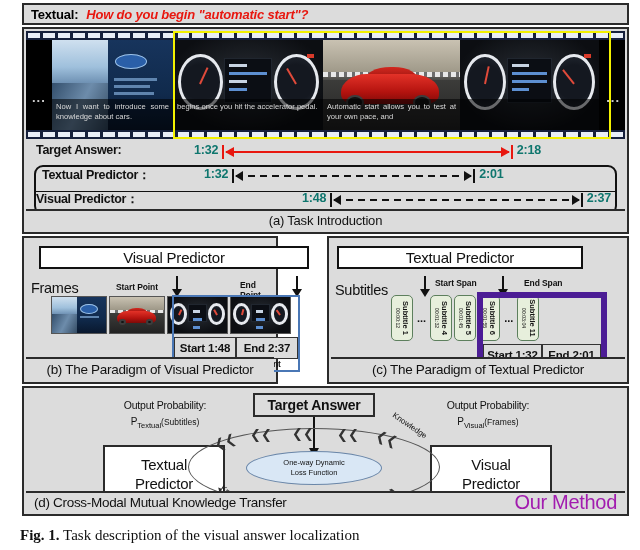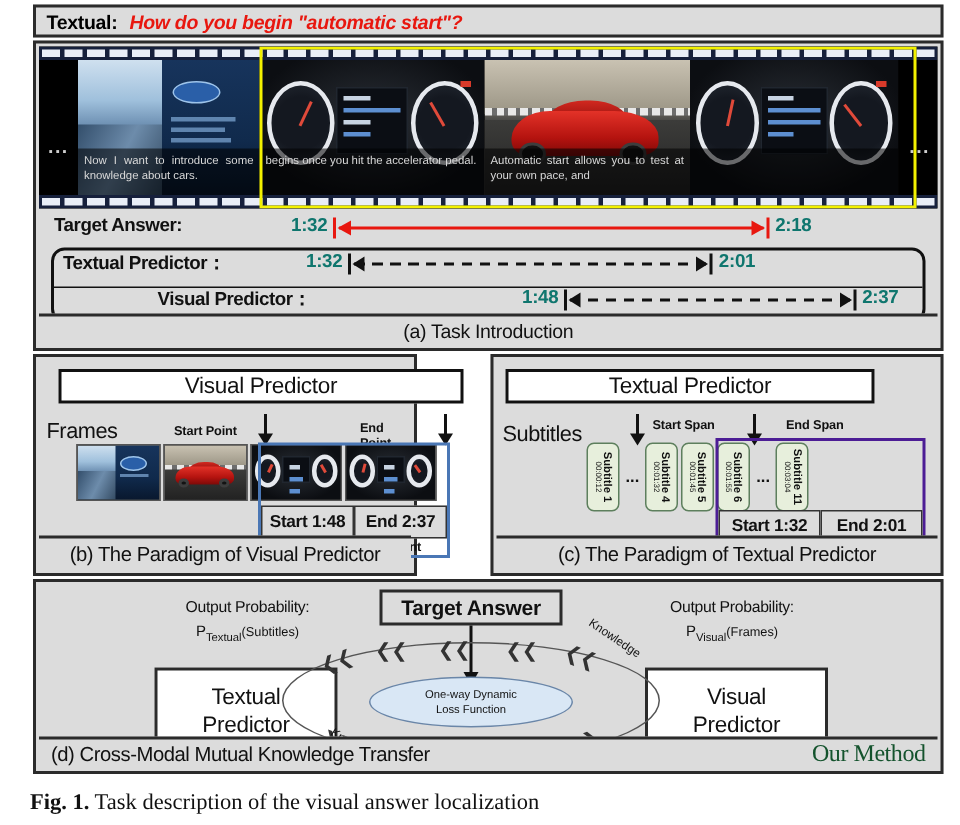--- a/index.html
+++ b/index.html
@@ -283,22 +283,22 @@
   .chip .vtime{
     position:absolute;left:50%;top:50%;
     transform:translate(-50%,-50%) rotate(90deg);
     white-space:nowrap;font-size:5.3px;color:#111;line-height:6px;
   }
   .chip .vtxt{left:66%;}
   .chip .vtime{left:30%;text-align:center;}
   .chip.sel .vtxt{color:#111;}
   .chipdots{font-size:11px;font-weight:bold;color:#111;align-self:center;padding:0 2px;}
   #tp-selbox{
-    position:absolute;left:148px;top:54px;width:140px;height:82px;
-    border:2px solid #4c1d95;box-sizing:border-box;
+    position:absolute;left:148px;top:54px;width:130px;height:82px;
+    border:6px solid #4c1d95;box-sizing:border-box;
   }
 
   
   #panel-d{left:22px;top:386px;width:607px;height:130px;}
   #target-answer{
     position:absolute;left:229px;top:5px;width:122px;height:24px;
     background:#dcdcdc;border:2px solid #2b2b2b;box-sizing:border-box;
     display:flex;align-items:center;justify-content:center;
     font-size:14px;font-weight:bold;color:#111;letter-spacing:-.2px;
   }
@@ -344,21 +344,21 @@
     border-left:5px solid transparent;border-right:5px solid transparent;
     border-top:9px solid #111;
   }
   #panel-d-caption{
     position:absolute;left:2px;right:2px;bottom:2px;height:21px;
     border-top:2px solid #2b2b2b;background:#dcdcdc;
     display:flex;align-items:center;justify-content:space-between;
     padding:0 8px;box-sizing:border-box;
     font-size:13.5px;color:#111;letter-spacing:-.3px;
   }
-  #our-method{font-size:16px;color:#14532d;letter-spacing:-.3px;font-family:Liberation Serif, serif;}
+  #our-method{font-size:20px;color:#a21caf;letter-spacing:-.3px;}
 
   
   #fig-caption{
     position:absolute;left:20px;top:527px;width:600px;
     font-family:"Liberation Serif", serif;
     font-size:15px;color:#111;text-align:left;
     white-space:nowrap;overflow:hidden;
   }
   #fig-caption b{font-weight:bold;}
 </style>
@@ -563,31 +563,31 @@
             <span class="arrowline dashed">
               <span class="ah left"></span>
               <span class="ah right"></span>
             </span>
             <span class="tick r"></span>
           </span>
           <span class="tend">2:01</span>
         </div>
 
         <div class="trow inbox">
-          <span class="tlabel" style="padding-left:23px;margin-left:46px;">Visual  Predictor：</span>
+          <span class="tlabel" style="padding-left:0;">Visual  Predictor：</span>
           <span class="tstart" style="margin-left:98px;">1:48</span>
           <span class="tbar">
             <span class="tick l"></span>
             <span class="arrowline dashed">
               <span class="ah left"></span>
               <span class="ah right"></span>
             </span>
             <span class="tick r"></span>
           </span>
-          <span class="tend" style="padding-right:16px;">2:37</span>
+          <span class="tend" style="padding-right:4px;">2:37</span>
         </div>
       </div>
     </div>
 
     <div id="panel-a-caption">(a) Task Introduction</div>
   </div>
 
   <div class="panel" id="panel-b">
     <div class="titlebox" id="vp-title">Visual Predictor</div>
 

